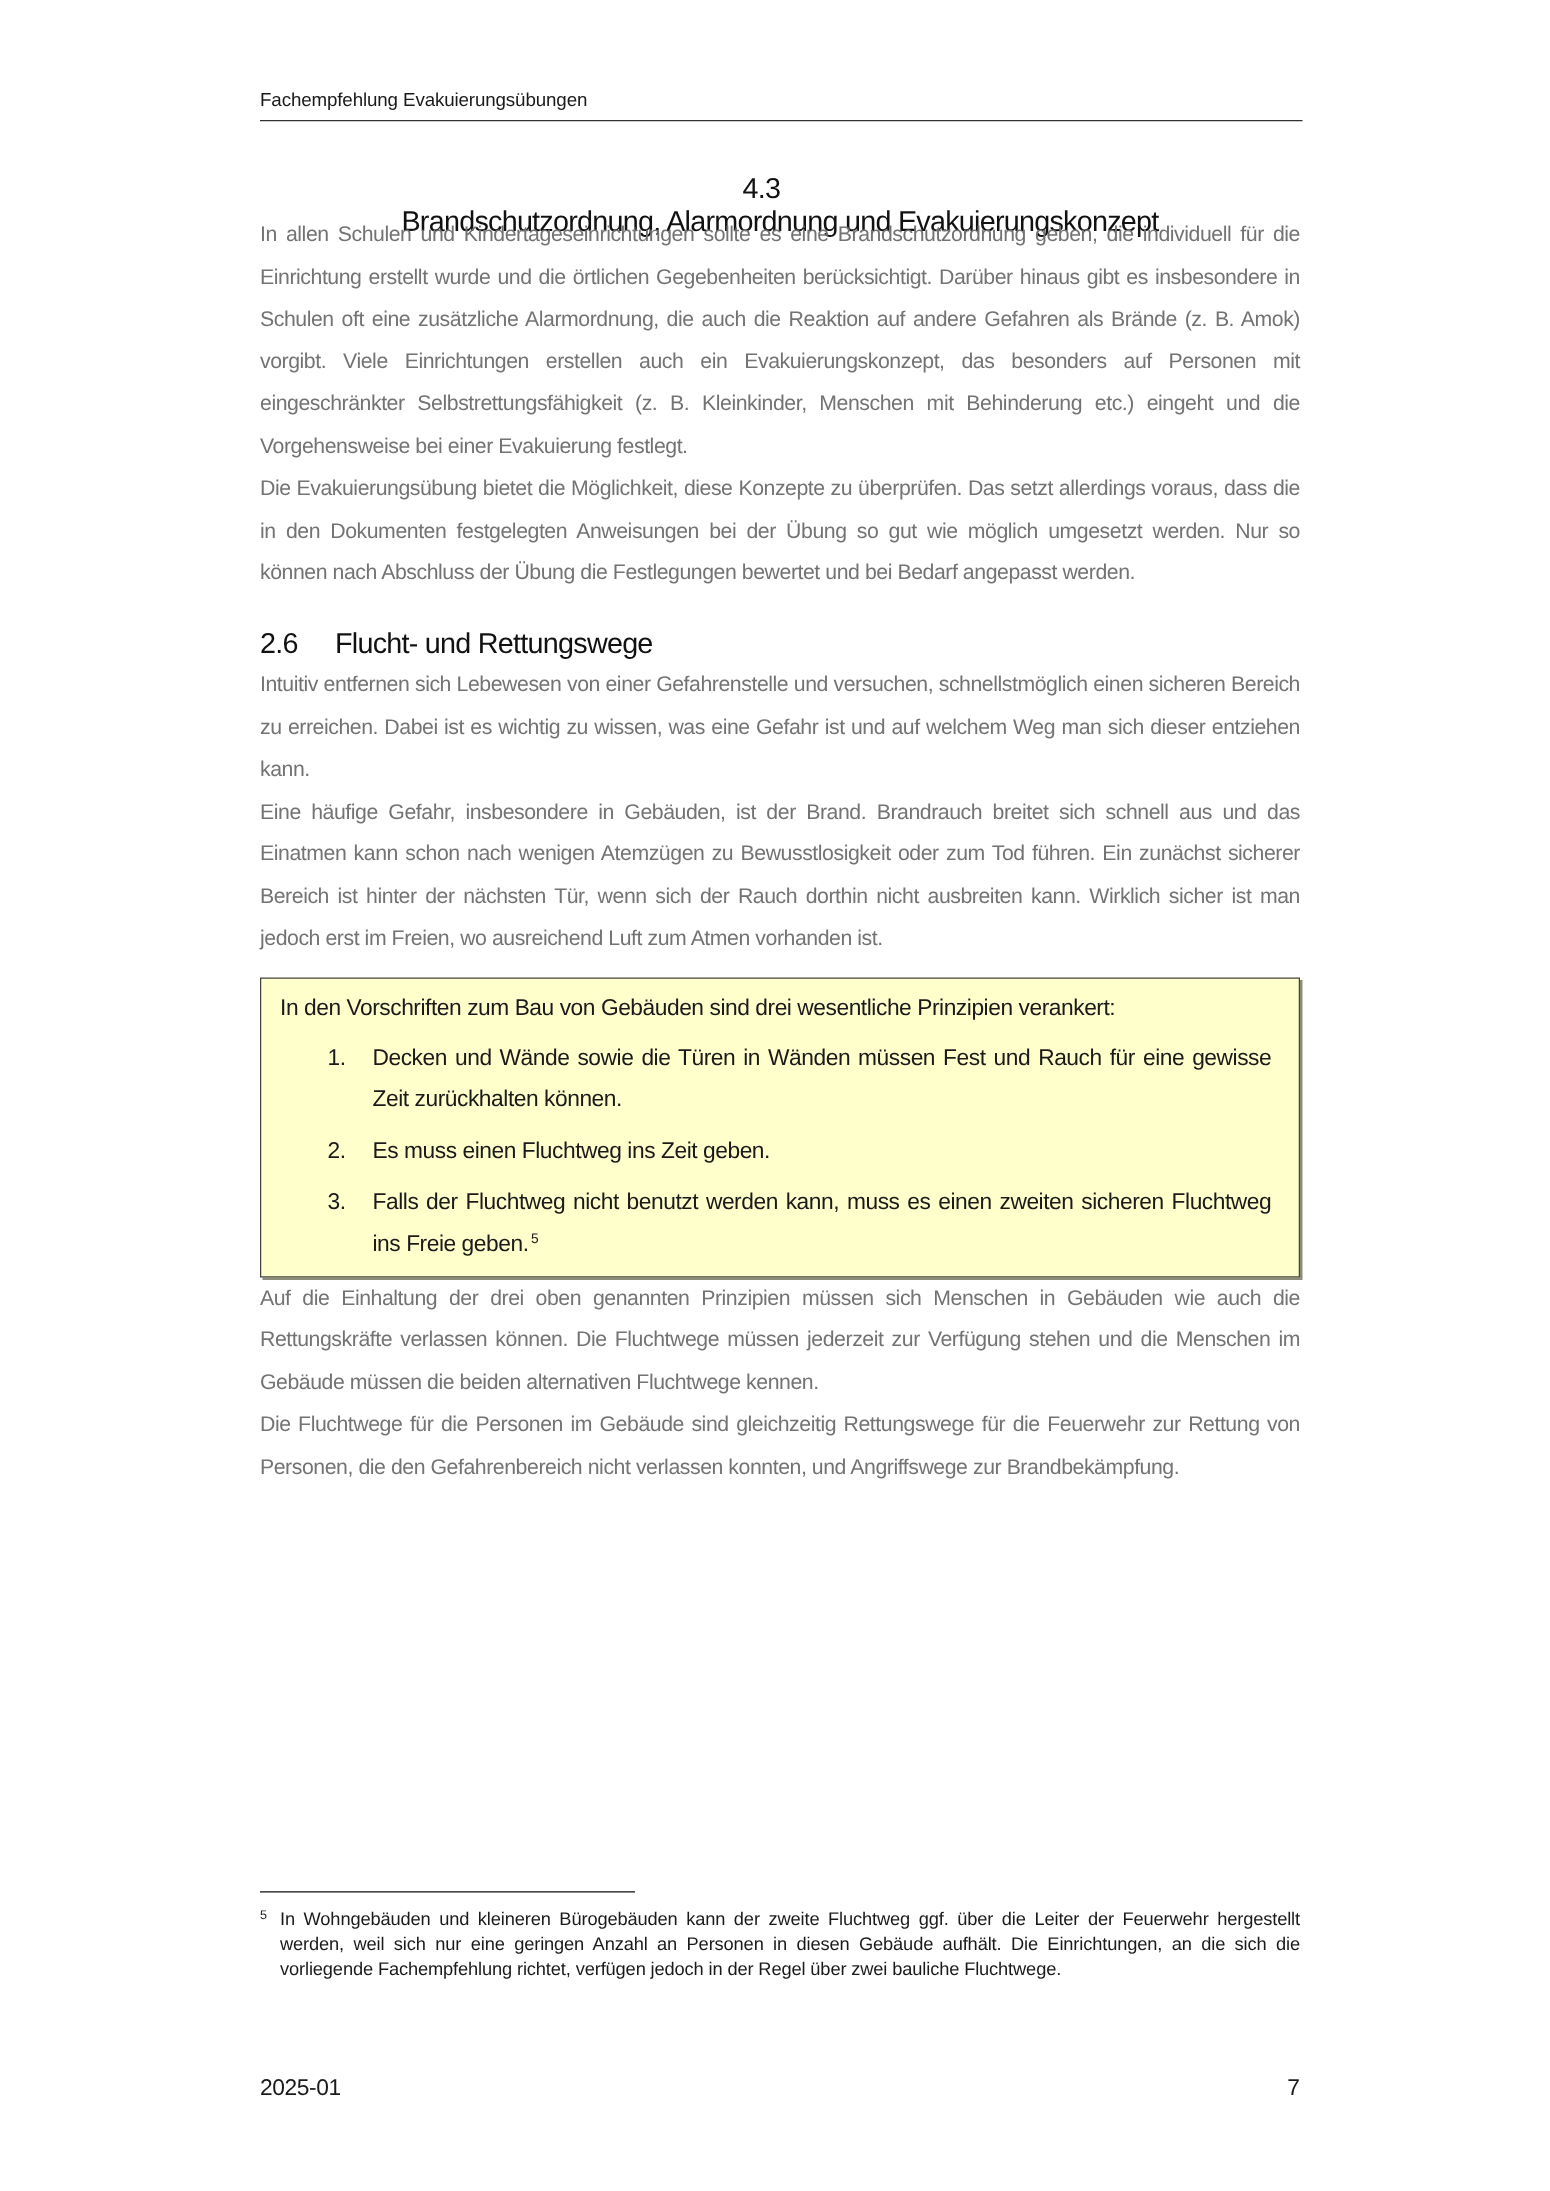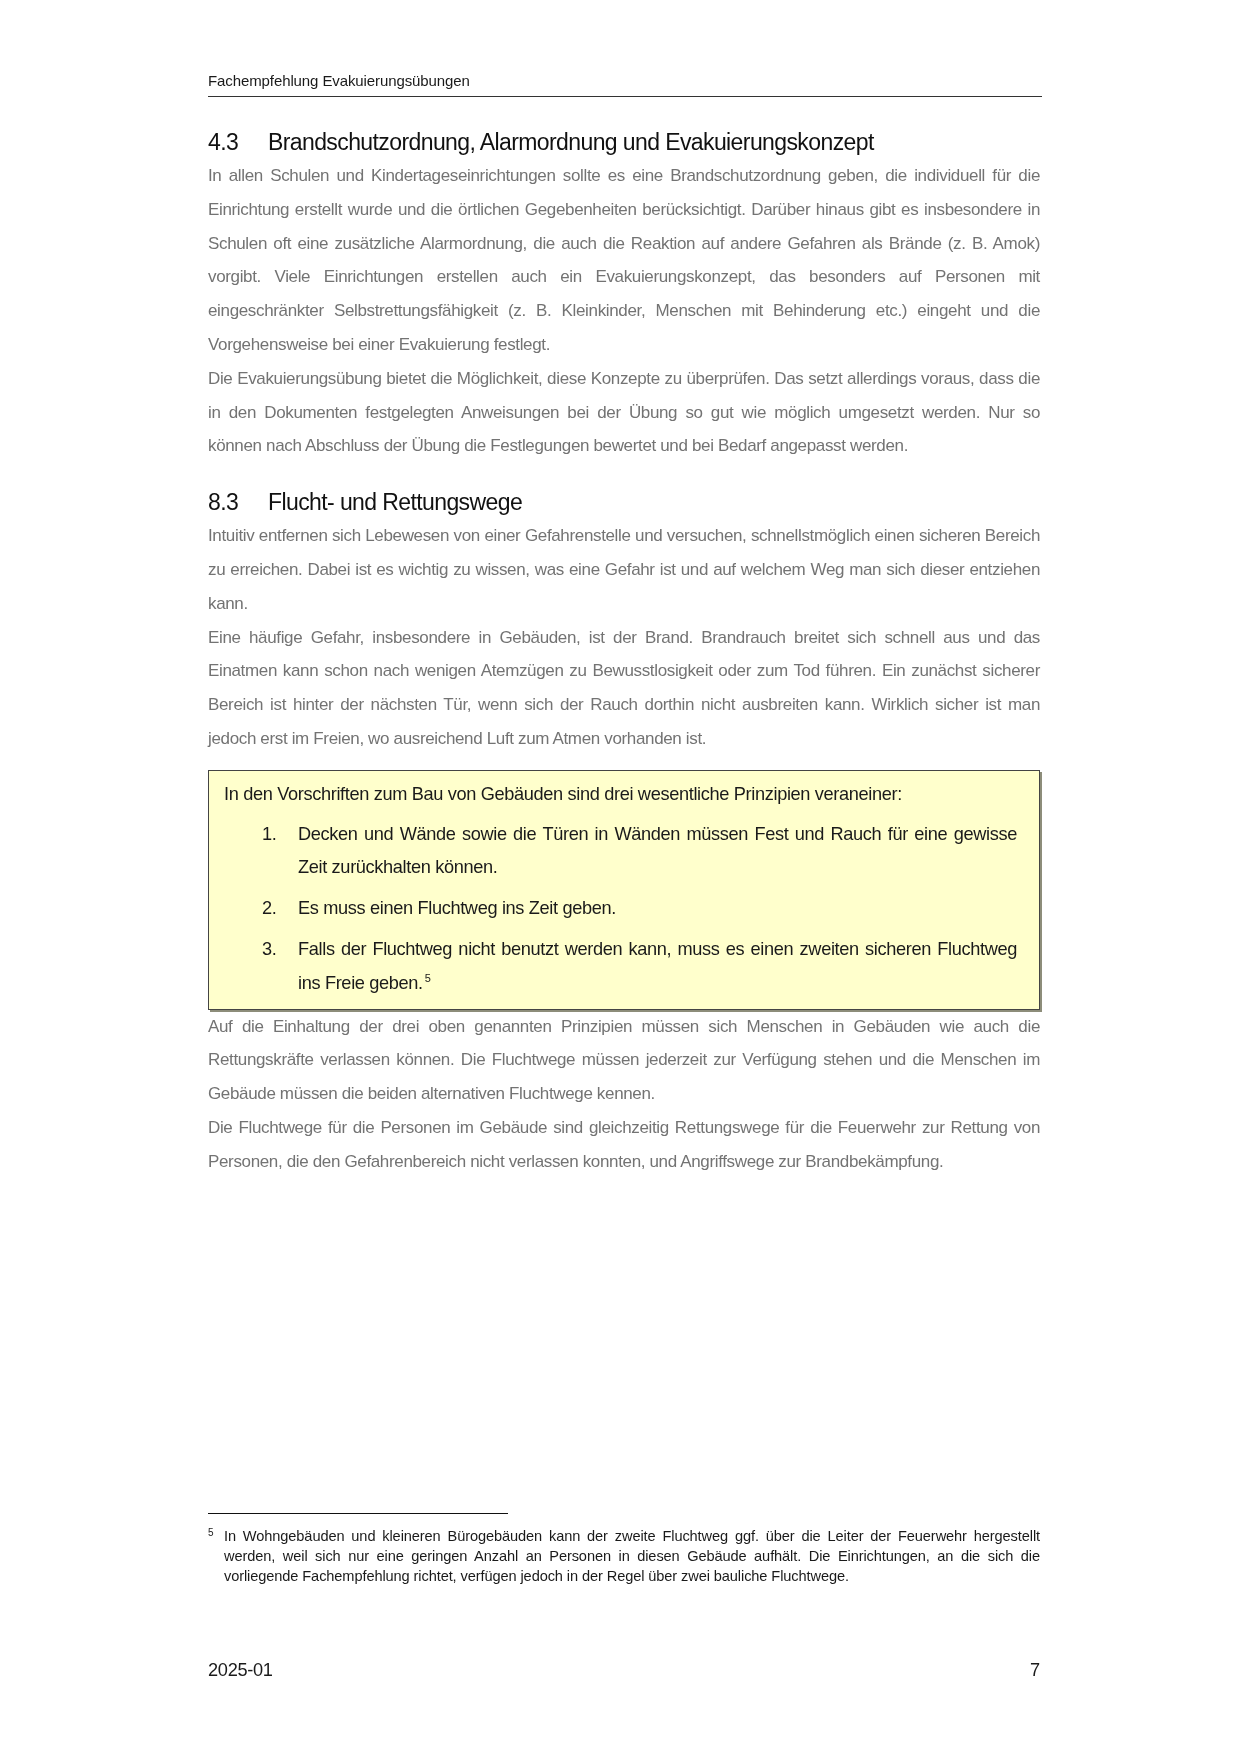--- a/index.html
+++ b/index.html
@@ -59,21 +59,21 @@
       width: 60px;
     }
     p.body {
       font-size: 17px;
       line-height: 33.8px;
       margin: 0;
       text-align: justify;
       letter-spacing: -0.35px;
       color: #737373;
     }
-    .h43 { margin-top: 10px; }
+    .h43 { margin-top: 22px; flex-direction: column; }
     .p1 { margin-top: 12px; }
     .p2 { margin-top: 10px; }
     .h44 { margin-top: 22px; }
     .p3 { margin-top: 14px; }
     .p4 { margin-top: 10px; }
 
     .callout {
       margin-top: 14px;
       background: #ffffcc;
       border: 1px solid #444;
@@ -176,28 +176,28 @@
   <div class="content">
 
     <h2 class="h43">
       <span class="num">4.3</span>
       <span>Brandschutzordnung, Alarmordnung und Evakuierungskonzept</span>
     </h2>
     <p class="body p1">In allen Schulen und Kindertageseinrichtungen sollte es eine Brandschutzordnung geben, die individuell für die Einrichtung erstellt wurde und die örtlichen Gegebenheiten berück­sichtigt. Darüber hinaus gibt es insbesondere in Schulen oft eine zusätzliche Alarmord­nung, die auch die Reaktion auf andere Gefahren als Brände (z. B. Amok) vorgibt. Viele Einrichtungen erstellen auch ein Evakuierungskonzept, das besonders auf Personen mit eingeschränkter Selbstrettungsfähigkeit (z. B. Kleinkinder, Menschen mit Behinderung etc.) eingeht und die Vorgehensweise bei einer Evakuierung festlegt.</p>
     <p class="body p2">Die Evakuierungsübung bietet die Möglichkeit, diese Konzepte zu überprüfen. Das setzt allerdings voraus, dass die in den Dokumenten festgelegten Anweisungen bei der Übung so gut wie möglich umgesetzt werden. Nur so können nach Abschluss der Übung die Fest­legungen bewertet und bei Bedarf angepasst werden.</p>
 
     <h2 class="h44">
-      <span class="num">8.3</span>
+      <span class="num">2.6</span>
       <span>Flucht- und Rettungswege</span>
     </h2>
     <p class="body p3">Intuitiv entfernen sich Lebewesen von einer Gefahrenstelle und versuchen, schnellstmög­lich einen sicheren Bereich zu erreichen. Dabei ist es wichtig zu wissen, was eine Gefahr ist und auf welchem Weg man sich dieser entziehen kann.</p>
     <p class="body p4">Eine häufige Gefahr, insbesondere in Gebäuden, ist der Brand. Brandrauch breitet sich schnell aus und das Einatmen kann schon nach wenigen Atemzügen zu Bewusstlosigkeit oder zum Tod führen. Ein zunächst sicherer Bereich ist hinter der nächsten Tür, wenn sich der Rauch dorthin nicht ausbreiten kann. Wirklich sicher ist man jedoch erst im Freien, wo ausreichend Luft zum Atmen vorhanden ist.</p>
 
     <div class="callout">
-      <p class="intro">In den Vorschriften zum Bau von Gebäuden sind drei wesentliche Prinzipien veran­einer:</p>
+      <p class="intro">In den Vorschriften zum Bau von Gebäuden sind drei wesentliche Prinzipien veran­kert:</p>
       <ol>
         <li>
           <span class="marker">1.</span>
           <span class="text">Decken und Wände sowie die Türen in Wänden müssen Fest und Rauch für eine gewisse Zeit zurückhalten können.</span>
         </li>
         <li>
           <span class="marker">2.</span>
           <span class="text">Es muss einen Fluchtweg ins Zeit geben.</span>
         </li>
         <li>

